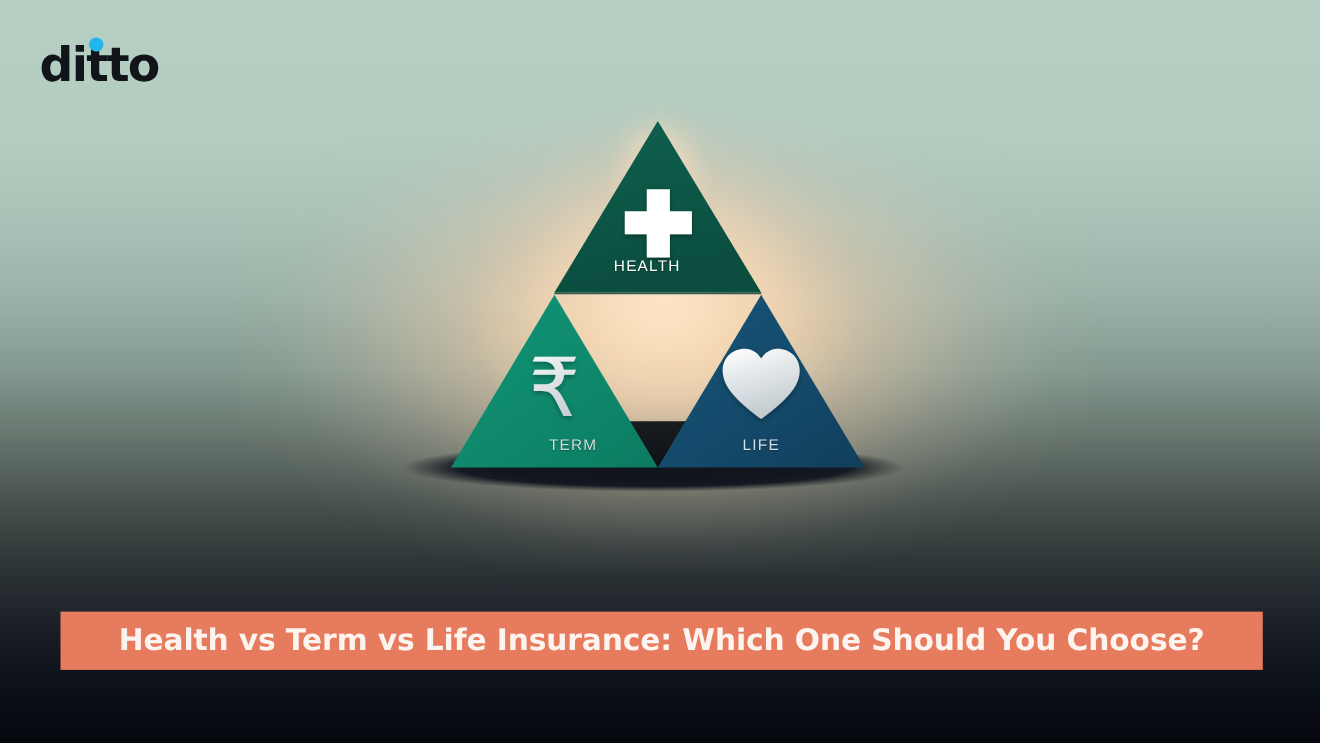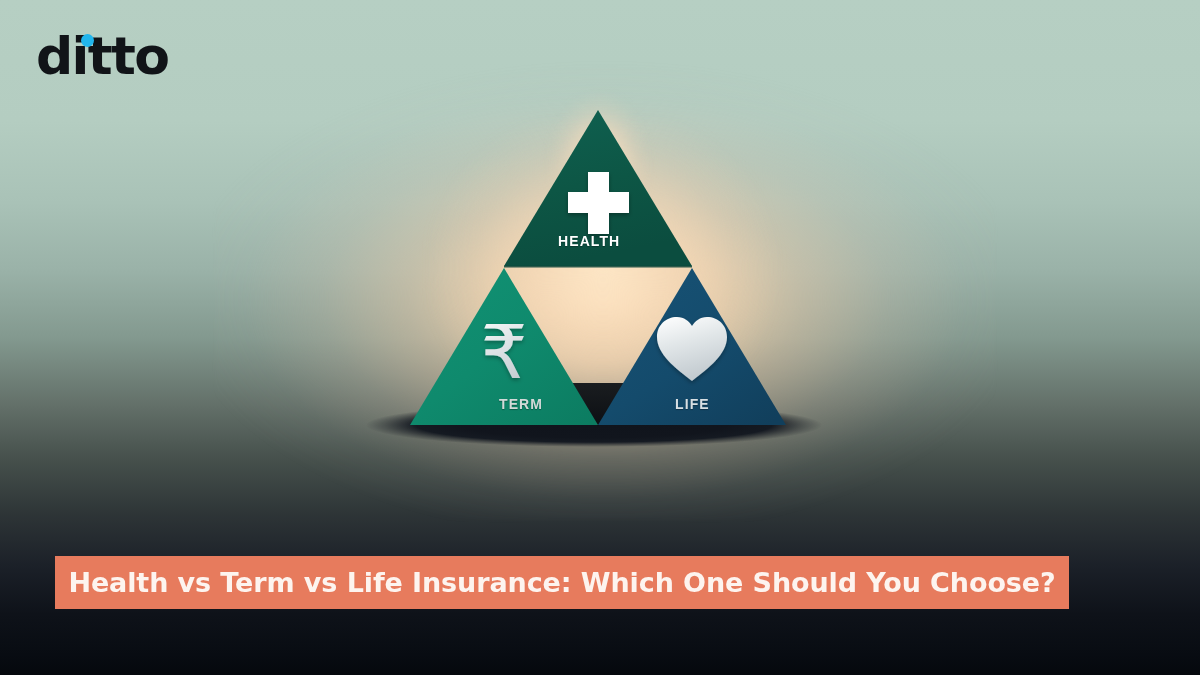--- a/index.html
+++ b/index.html
@@ -86,21 +86,21 @@
 
   
   .logo {
     position:absolute;
     left:36px; top:30px;
     height:52px;
     display:flex;
     align-items:flex-end;
   }
   .logo-word {
-    font-size:52px;
+    font-size:43px;
     font-weight:700;
     letter-spacing:-1.6px;
     color:#111418;
     line-height:1;
     font-family:"DejaVu Sans", sans-serif;
     margin-top:48px;
   }
   .logo-dot {
     position:absolute;
     left:45px; top:4px;
@@ -113,34 +113,34 @@
   #pyramid {
     position:absolute;
     left:0; top:0;
     width:1200px; height:675px;
     pointer-events:none;
   }
 
   .tri-label {
     position:absolute;
     font-size:14px;
-    font-weight:700;
+    font-weight:400;
     letter-spacing:1.1px;
     font-family:"Liberation Sans", sans-serif;
     white-space:nowrap;
   }
   #label-health { left:558px; top:233px; color:#ffffff; text-shadow:0 1px 1px rgba(0,0,0,0.28); }
   #label-term   { left:499px; top:396px; color:#d2dad8; text-shadow:0 1px 1px rgba(0,0,0,0.30); }
   #label-life   { left:675px; top:396px; color:#d8dfe3; text-shadow:0 1px 1px rgba(0,0,0,0.30); }
 
   
   .banner {
     position:absolute;
     left:55px; top:556px;
-    width:1014px; height:53px;
+    width:1093px; height:53px;
     background:#e77b5d;
     display:flex;
     align-items:center;
     justify-content:center;
   }
   .banner-text {
     font-size:27px;
     font-weight:700;
     color:#fdf4ef;
     letter-spacing:-0.1px;

